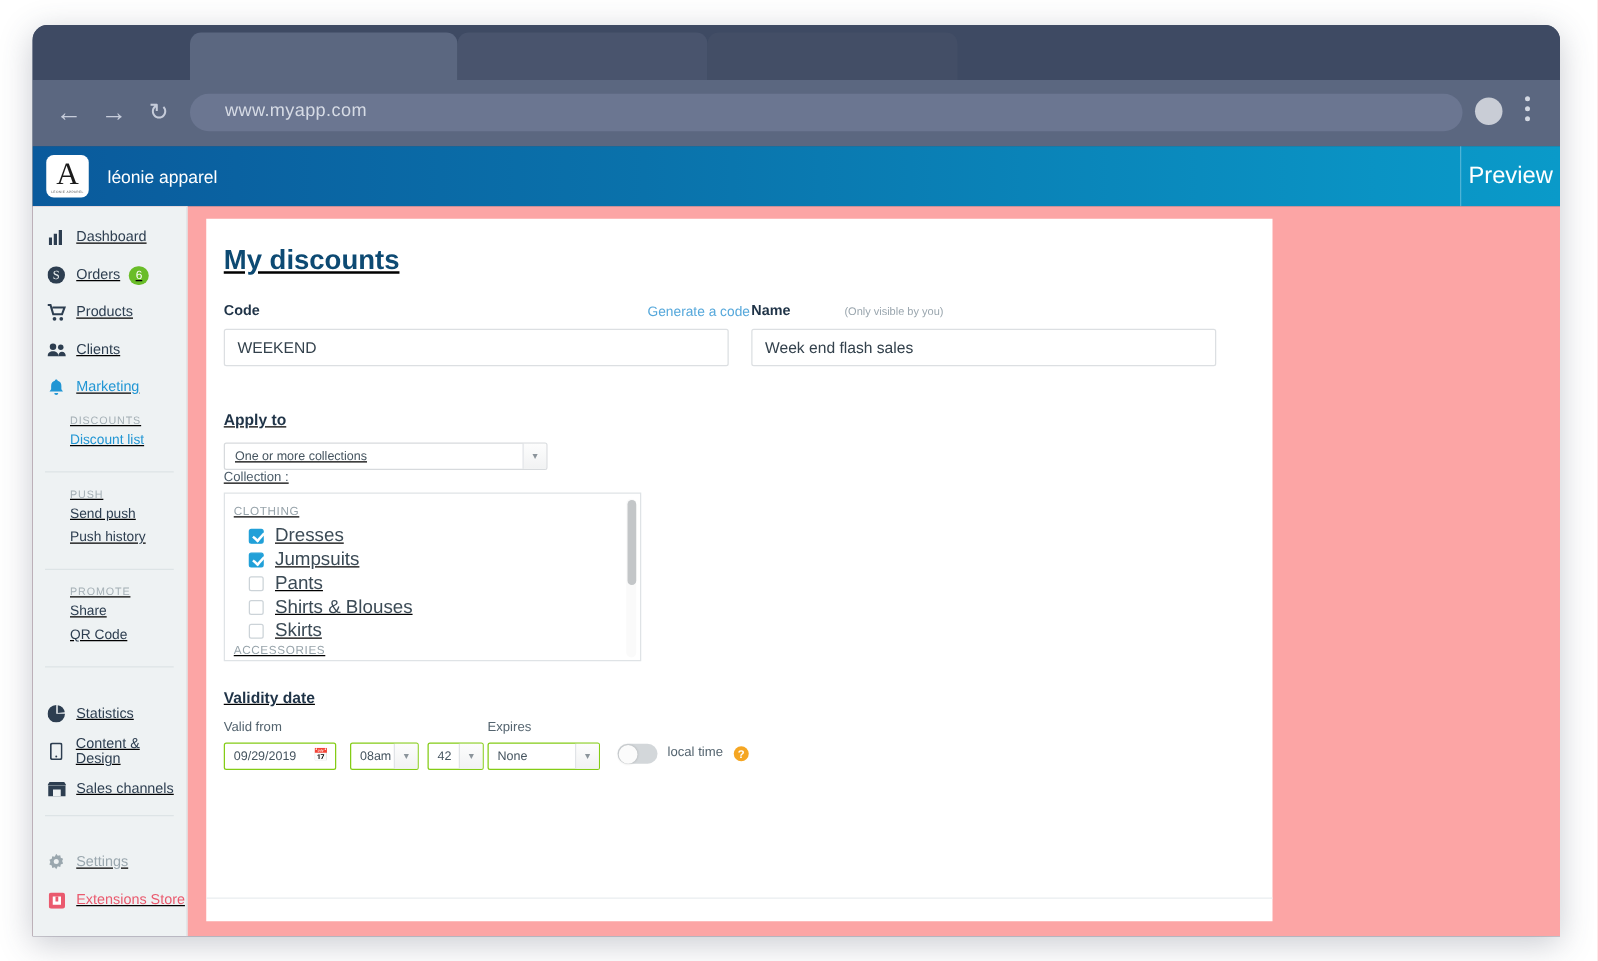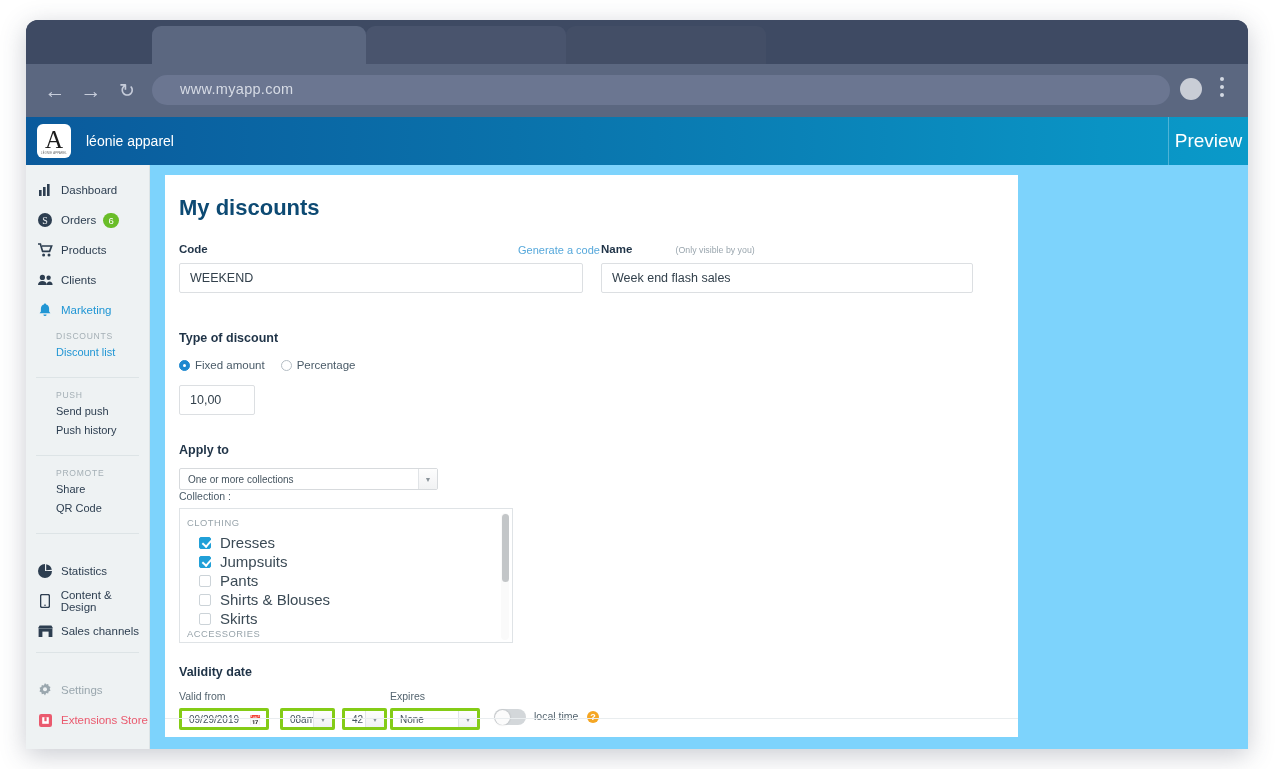--- a/index.html
+++ b/index.html
@@ -124,22 +124,23 @@
     color: #fff;
     font-size: 19px;
     display: flex; align-items: center; justify-content: center;
     cursor: pointer;
   }
 
   
   #app-body {
     position: relative;
     height: 584px;
-    background: #7dd3fc;
+    background: #fca5a5;
     display: flex;
+    text-decoration: underline;
   }
 
   
   #sidebar {
     width: 124px;
     background: #eef2f3;
     border-right: 1px solid #dde4e6;
     padding-top: 10px;
     position: relative;
     flex: 0 0 124px;
@@ -368,21 +369,21 @@
   
   #validity-section { margin-top: 22px; position: relative; }
   #validity-row { position: relative; height: 46px; margin-top: 4px; }
   .small-label { color: #54646f; font-size: 10.5px; }
   #valid-from-label { position: absolute; left: 0; top: 0; }
   #expires-label { position: absolute; left: 211px; top: 0; }
 
   .ctrl {
     position: absolute; top: 18px;
     height: 22px;
-    border: 3px solid #84cc16;
+    border: 1px solid #84cc16;
     border-radius: 2px;
     background: #fff;
     display: flex; align-items: center;
     font-size: 10px;
     color: #45545f;
     cursor: pointer;
   }
   #date-input { left: 0; width: 90px; padding-left: 7px; cursor: text; }
   #calendar-icon {
     position: absolute; right: 6px; top: 4px;
@@ -613,34 +614,20 @@
           <div class="field-label" id="code-label">Code</div>
           <div class="link" id="generate-code-link">Generate a code</div>
           <div class="field-label" id="name-label">
             <span>Name</span>
             <span class="field-note">(Only visible by you)</span>
           </div>
           <div class="txt-input" id="code-input">WEEKEND</div>
           <div class="txt-input" id="name-input">Week end flash sales</div>
         </div>
 
-        <div id="type-section">
-          <div class="section-heading">Type of discount</div>
-          <div class="radio-row">
-            <div class="radio-opt">
-              <span class="radio on"></span>
-              <span class="radio-label">Fixed amount</span>
-            </div>
-            <div class="radio-opt">
-              <span class="radio"></span>
-              <span class="radio-label">Percentage</span>
-            </div>
-          </div>
-          <div class="txt-input" id="amount-input">10,00</div>
-        </div>
 
         <div id="apply-section">
           <div class="section-heading">Apply to</div>
 
           <div id="collection-select">
             <span class="sel-text">One or more collections</span>
             <span class="caret-box">▼</span>
           </div>
 
           <div id="collection-caption">Collection :</div>

